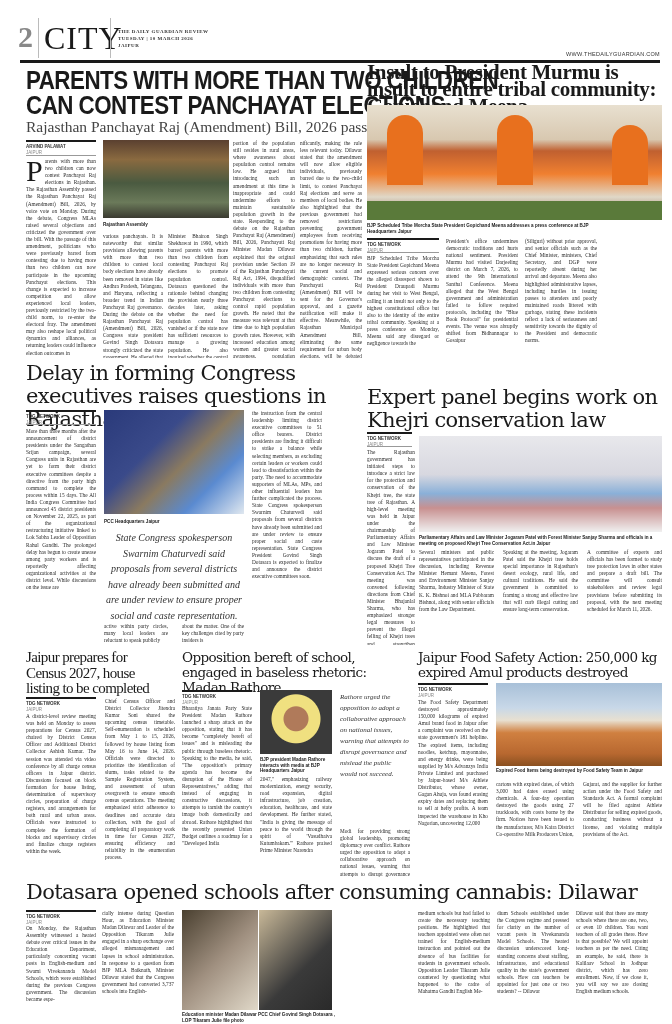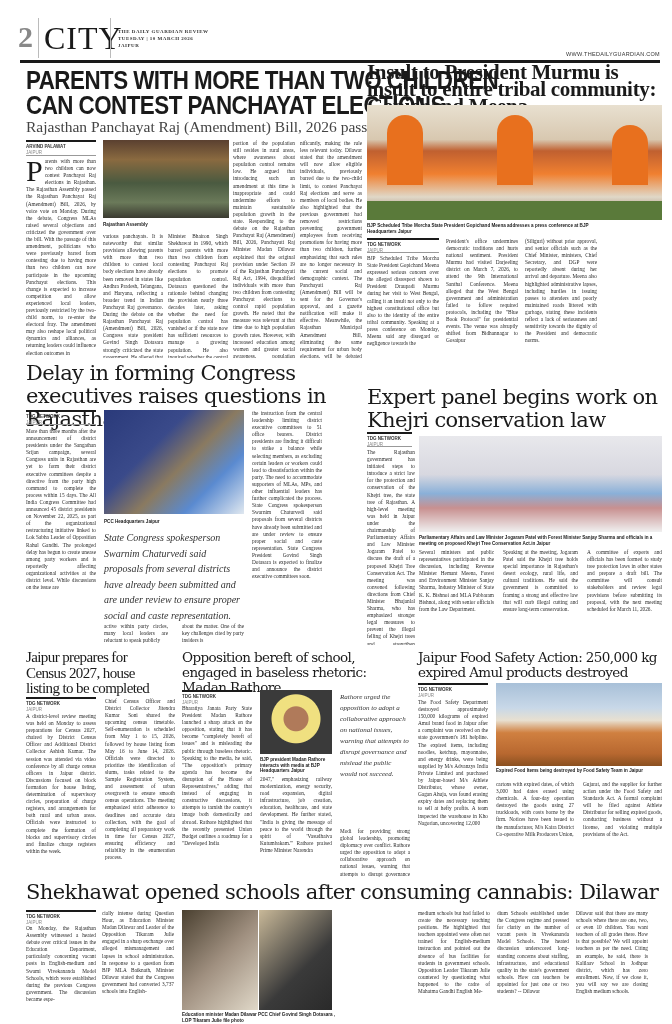--- a/index.html
+++ b/index.html
@@ -79,21 +79,21 @@
 
 <div class="abs hl-serif" style="left:26px; top:362px; width:335px; font-size:21px; line-height:23px;">Delay in forming Congress executives raises questions in Rajasthan</div>
 <div class="abs byline" style="left:26px; top:410px; width:70px;">
   <span>TDG NETWORK</span>
   <span class="loc">JAIPUR</span>
 </div>
 <div class="abs byline-rule" style="left:26px; top:424px; width:70px;"></div>
 <div class="abs body" style="left:26px; top:428px; width:70px; height:215px;">More than three months after the announcement of district presidents under the Sangathan Srijan campaign, several Congress units in Rajasthan are yet to form their district executive committees despite a directive from the party high command to complete the process within 15 days. The All India Congress Committee had announced 45 district presidents on November 22, 2025, as part of the organizational restructuring initiative linked to Lok Sabha Leader of Opposition Rahul Gandhi. The prolonged delay has begun to create unease among party workers and is reportedly affecting organizational activities at the district level. While discussions on the issue are</div>
 <div class="abs img" style="left:104px; top:410px; width:140px; height:104px; background:linear-gradient(135deg,#2a3a7a 0%,#3a4a8a 35%,#8a7a60 55%,#5a8ad0 75%,#e0e8f0 100%);"></div>
 <div class="abs caption" style="left:104px; top:519px;">PCC Headquarters Jaipur</div>
-<div class="abs pull" style="left:104px; top:530px; width:140px; font-size:10px; line-height:15.5px;">State Congress spokesperson Swarnim Chaturvedi said proposals from several districts have already been submitted and are under review to ensure proper social and caste representation.</div>
+<div class="abs pull" style="left:104px; top:530px; width:140px; font-size:10px; line-height:15.5px;text-align:center;">State Congress spokesperson Swarnim Chaturvedi said proposals from several districts have already been submitted and are under review to ensure proper social and caste representation.</div>
 <div class="abs body" style="left:104px; top:623px; width:64px; height:22px;">active within party circles, many local leaders are reluctant to speak publicly</div>
 <div class="abs body" style="left:182px; top:623px; width:62px; height:22px;">about the matter. One of the key challenges cited by party insiders is</div>
 <div class="abs body" style="left:252px; top:410px; width:70px; height:235px;">the instruction from the central leadership limiting district executive committees to 51 office bearers. District presidents are finding it difficult to strike a balance while selecting members, as excluding certain leaders or workers could lead to dissatisfaction within the party. The need to accommodate supporters of MLAs, MPs, and other influential leaders has further complicated the process. State Congress spokesperson Swarnim Chaturvedi said proposals from several districts have already been submitted and are under review to ensure proper social and caste representation. State Congress President Govind Singh Dotasara is expected to finalize and announce the district executive committees soon.</div>
 
 <div class="abs hl-serif" style="left:367px; top:386px; width:300px; font-size:21px; line-height:23px;">Expert panel begins work on Khejri conservation law</div>
 <div class="abs byline" style="left:367px; top:432px; width:45px;">
   <span>TDG NETWORK</span>
   <span class="loc">JAIPUR</span>
 </div>
 <div class="abs byline-rule" style="left:367px; top:446px; width:45px;"></div>
@@ -128,21 +128,21 @@
 <div class="abs byline" style="left:418px; top:683px; width:70px;">
   <span>TDG NETWORK</span>
   <span class="loc">JAIPUR</span>
 </div>
 <div class="abs body" style="left:418px; top:699px; width:70px; height:180px;">The Food Safety Department destroyed approximately 150,000 kilograms of expired Amul brand food in Jaipur after a complaint was received on the state government's 181 helpline. The expired items, including noodles, ketchup, mayonnaise, and energy drinks, were being supplied by M/s Advanzys India Private Limited and purchased by Jaipur-based M/s Athlete Distributor, whose owner, Gagan Ahuja, was found erasing expiry dates and replacing them to sell at hefty profits. A team inspected the warehouse in Kho Nagorian, uncovering 12,000</div>
 <div class="abs img" style="left:496px; top:683px; width:166px; height:83px; background:linear-gradient(180deg,#a8c0d8 0%,#c8d8e8 30%,#e8e0d0 45%,#d08040 60%,#b86830 85%,#8a5020 100%);"></div>
 <div class="abs caption" style="left:496px; top:768px; width:166px;">Expired Food Items being destroyed by Food Safety Team in Jaipur</div>
 <div class="abs body" style="left:496px; top:781px; width:78px; height:98px;">cartons with expired dates, of which 3,000 had dates erased using chemicals. A four-day operation destroyed the goods using 27 truckloads, with costs borne by the firm. Notices have been issued to the manufacturer, M/s Kaira District Co-operative Milk Producers Union,</div>
 <div class="abs body" style="left:583px; top:781px; width:79px; height:98px;">Gujarat, and the supplier for further action under the Food Safety and Standards Act. A formal complaint will be filed against Athlete Distributor for selling expired goods, conducting business without a license, and violating multiple provisions of the Act.</div>
 
-<div class="abs hl-serif" style="left:26px; top:880px; width:640px; font-size:21px; line-height:24px; white-space:nowrap;">Shekhawat opened schools after consuming cannabis: Dilawar</div>
+<div class="abs hl-serif" style="left:26px; top:880px; width:640px; font-size:21px; line-height:24px; white-space:nowrap;">Dotasara opened schools after consuming cannabis: Dilawar</div>
 <div class="abs byline" style="left:26px; top:910px; width:70px;">
   <span>TDG NETWORK</span>
   <span class="loc">JAIPUR</span>
 </div>
 <div class="abs body" style="left:26px; top:925px; width:70px; height:90px;">On Monday, the Rajasthan Assembly witnessed a heated debate over critical issues in the Education Department, particularly concerning vacant posts in English-medium and Swami Vivekananda Model Schools, which were established during the previous Congress government. The discussion became espe-</div>
 <div class="abs body" style="left:102px; top:910px; width:72px; height:105px;">cially intense during Question Hour, as Education Minister Madan Dilawar and Leader of the Opposition Tikaram Julie engaged in a sharp exchange over alleged mismanagement and lapses in school administration. In response to a question from BJP MLA Baiknath, Minister Dilawar stated that the Congress government had converted 3,737 schools into English-</div>
 <div class="abs img" style="left:182px; top:910px; width:76px; height:100px; background:linear-gradient(135deg,#4a4030 0%,#a09080 50%,#e0d8c8 100%);"></div>
 <div class="abs img" style="left:259px; top:910px; width:73px; height:100px; background:linear-gradient(135deg,#c8b898 0%,#3a3a3a 60%,#2a2a2a 100%);"></div>
 <div class="abs caption" style="left:182px; top:1012px; width:160px;">Education minister Madan Dilawar PCC Chief Govind Singh Dotasara , LOP Tikaram Julie file photo</div>
 <div class="abs body" style="left:418px; top:910px; width:72px; height:105px;">medium schools but had failed to create the necessary teaching positions. He highlighted that teachers appointed were often not trained for English-medium instruction and pointed out the absence of bus facilities for students in government schools. Opposition Leader Tikaram Julie countered by questioning what happened to the cadre of Mahatma Gandhi English Me-</div>

